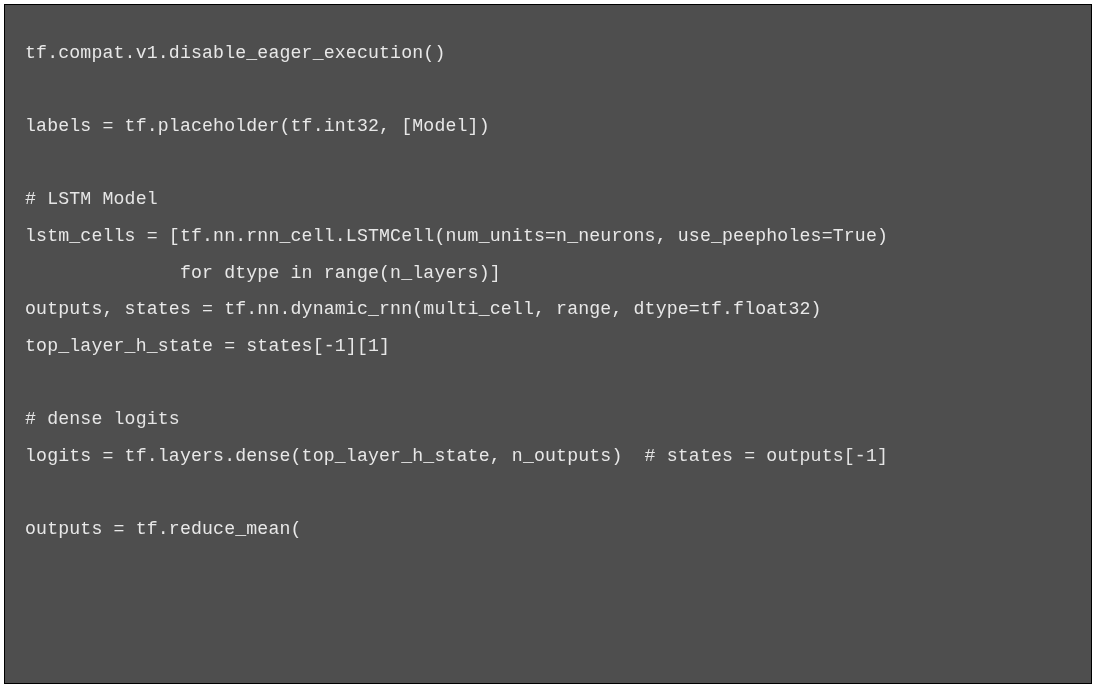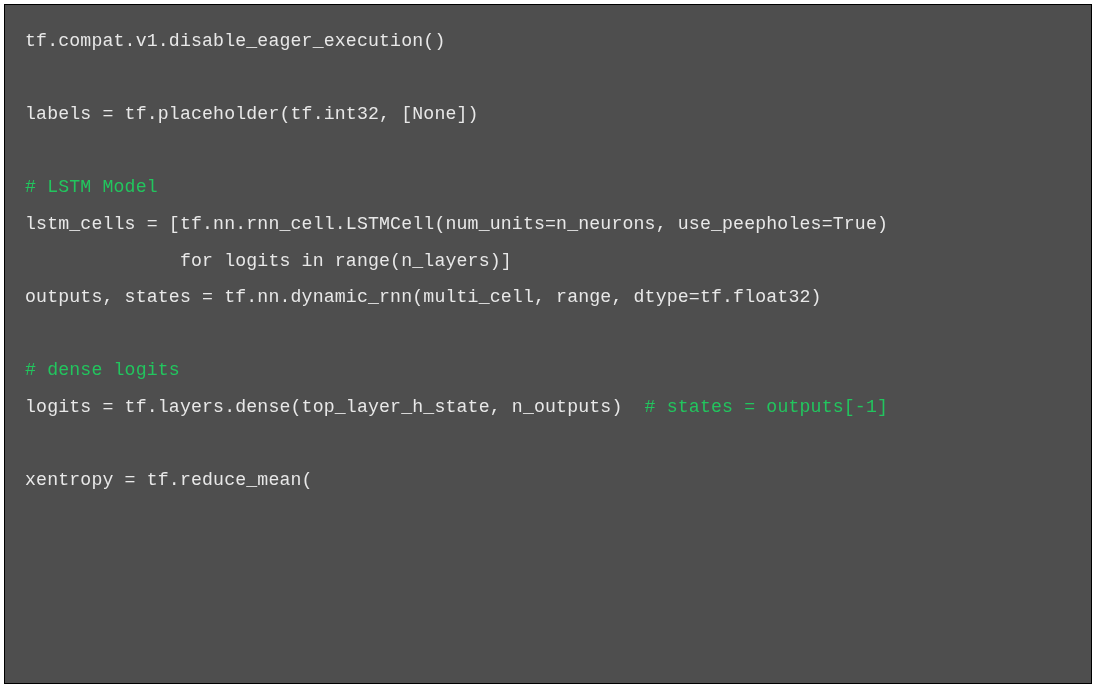--- a/index.html
+++ b/index.html
@@ -9,42 +9,43 @@
     height: 688px;
     overflow: hidden;
     font-family: Consolas, 'Courier New', monospace;
   }
   .code-block {
     margin: 4px;
     width: 1088px;
     height: 680px;
     background: #4e4e4e;
     border: 1px solid #000000;
-    padding: 18px 20px;
+    padding: 30px 20px;
     overflow: hidden;
   }
   .line {
     font-size: 18.2px;
     line-height: 36.6px;
     white-space: pre;
     color: #e8e8e8;
     letter-spacing: 0.15px;
   }
-  .comment { color: #22c55e; }
+  .comment { color: #e5e5e5; }
 </style>
 </head>
 <body>
 
 <div class="code-block">
   <div class="line">tf.compat.v1.disable_eager_execution()</div>
   <div class="line">&nbsp;</div>
-  <div class="line">labels = tf.placeholder(tf.int32, [None])</div>
+  <div class="line">labels = tf.placeholder(tf.int32, [Model])</div>
   <div class="line">&nbsp;</div>
   <div class="line comment"># LSTM Model</div>
   <div class="line">lstm_cells = [tf.nn.rnn_cell.LSTMCell(num_units=n_neurons, use_peepholes=True)</div>
-  <div class="line">              for logits in range(n_layers)]</div>
+  <div class="line">              for dtype in range(n_layers)]</div>
   <div class="line">outputs, states = tf.nn.dynamic_rnn(multi_cell, range, dtype=tf.float32)</div>
+  <div class="line">top_layer_h_state = states[-1][1]</div>
   <div class="line">&nbsp;</div>
   <div class="line comment"># dense logits</div>
   <div class="line"><span>logits = tf.layers.dense(top_layer_h_state, n_outputs)  </span><span class="comment"># states = outputs[-1]</span></div>
   <div class="line">&nbsp;</div>
-  <div class="line">xentropy = tf.reduce_mean(</div>
+  <div class="line">outputs = tf.reduce_mean(</div>
 </div>
 
 </body></html>

